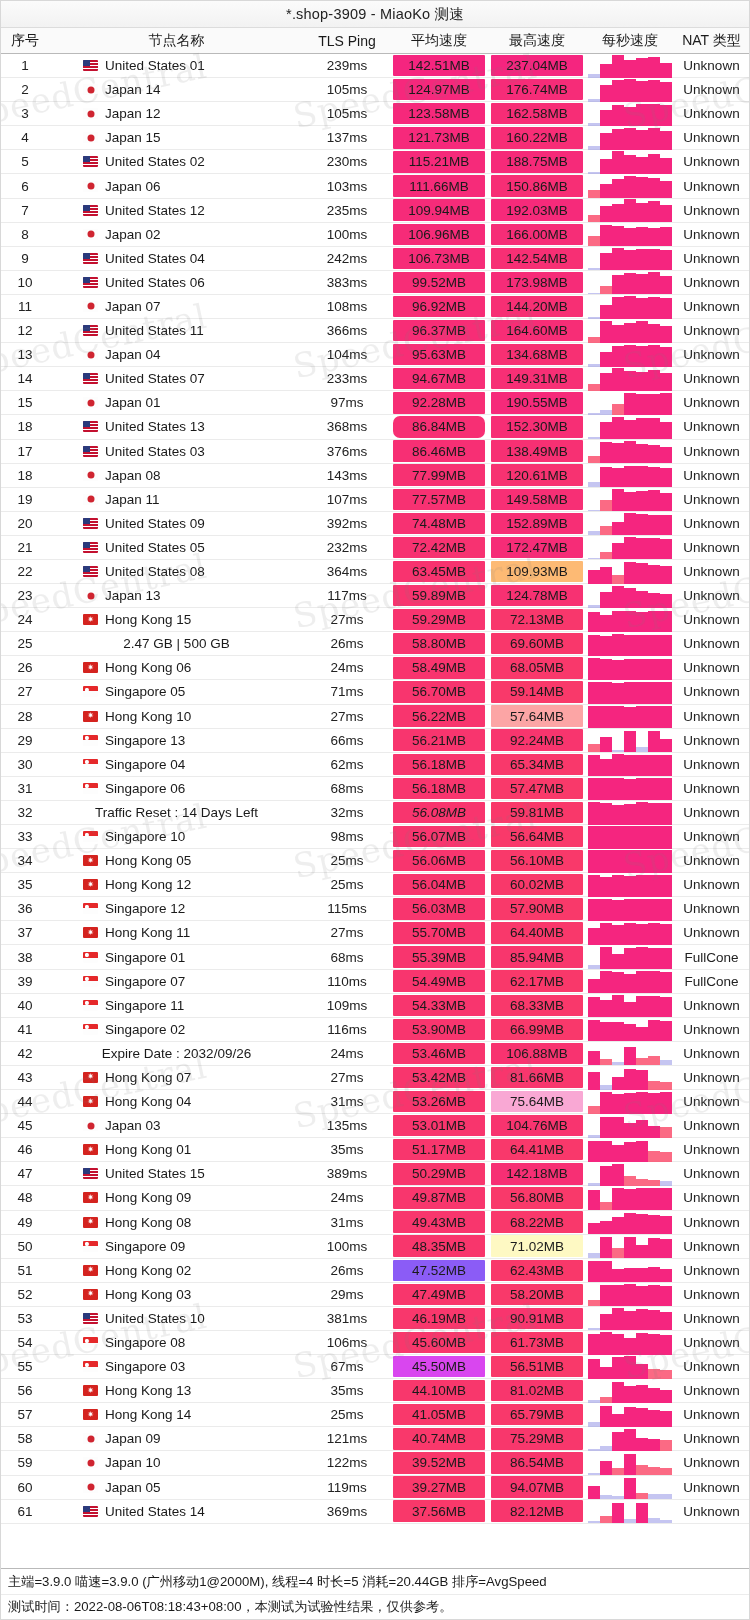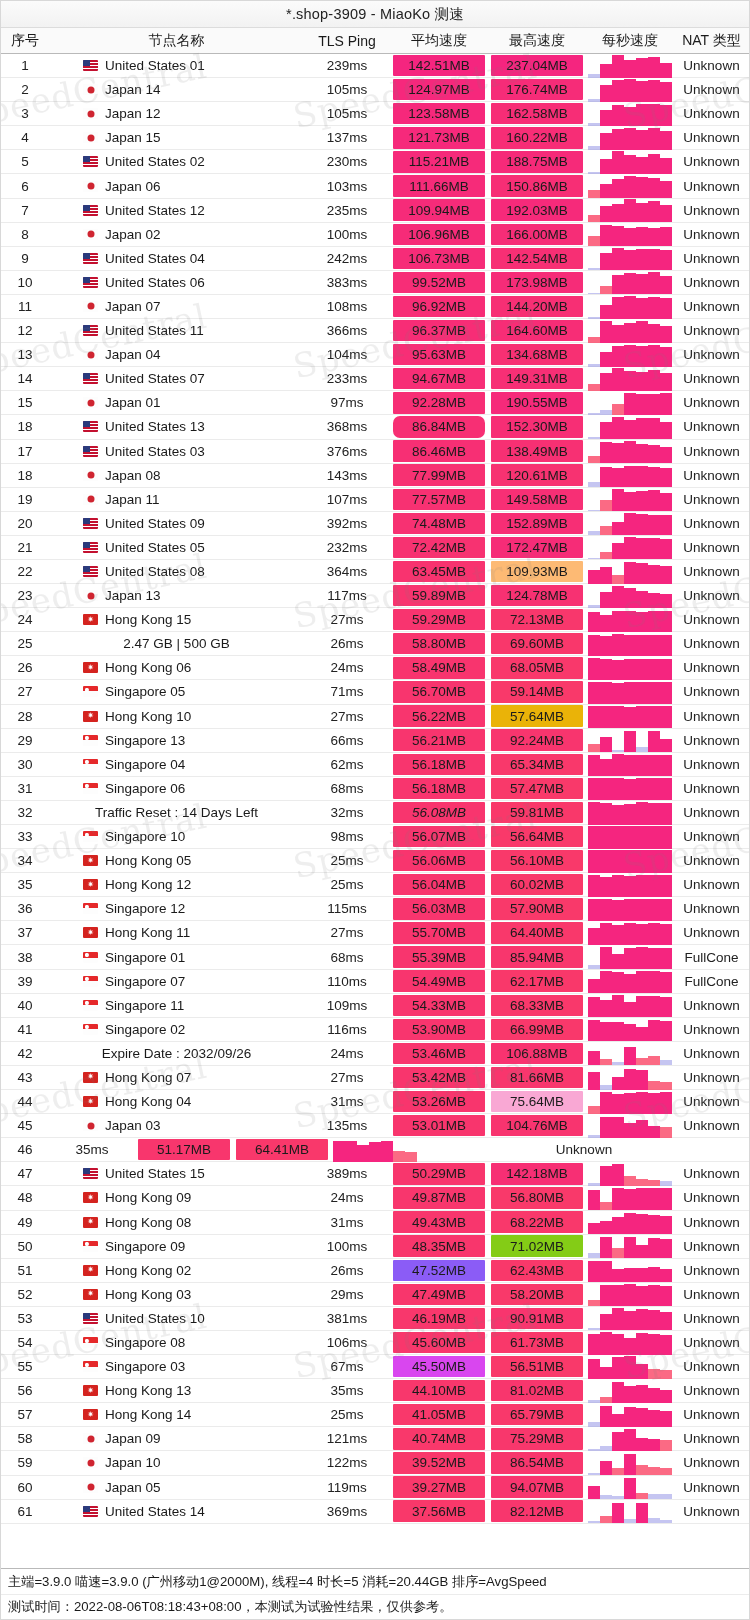--- a/index.html
+++ b/index.html
@@ -827,21 +827,21 @@
         <div class="c-idx cell-idx">28</div>
         <div class="c-name cell-name">
           <span class="flag hk"></span>
           <span>Hong Kong 10</span>
         </div>
         <div class="c-ping cell-ping">27ms</div>
         <div class="c-avg cell-avg">
           <div class="spd" style="background: rgb(248, 53, 110);">56.22MB</div>
         </div>
         <div class="c-max cell-max">
-          <div class="spd" style="background: #eab308;">57.64MB</div>
+          <div class="spd" style="background: #fca5a5;">57.64MB</div>
         </div>
         <div class="c-spark cell-spark">
           <div class="spark">
             <span style="left: 0px; width: 12.4px; height: 22.172px; background: rgb(245, 37, 127);"></span>
             <span style="left: 12px; width: 12.4px; height: 22.172px; background: rgb(245, 37, 127);"></span>
             <span style="left: 24px; width: 12.4px; height: 21.69px; background: rgb(245, 37, 127);"></span>
             <span style="left: 36px; width: 12.4px; height: 21.208px; background: rgb(245, 37, 127);"></span>
             <span style="left: 48px; width: 12.4px; height: 22.172px; background: rgb(245, 37, 127);"></span>
             <span style="left: 60px; width: 12.4px; height: 22.172px; background: rgb(245, 37, 127);"></span>
             <span style="left: 72px; width: 12.4px; height: 21.69px; background: rgb(245, 37, 127);"></span>
@@ -1284,20 +1284,24 @@
             <span style="left: 36px; width: 12.4px; height: 14.46px; background: rgb(245, 37, 127);"></span>
             <span style="left: 48px; width: 12.4px; height: 17.352px; background: rgb(245, 37, 127);"></span>
             <span style="left: 60px; width: 12.4px; height: 12.05px; background: rgb(245, 37, 127);"></span>
             <span style="left: 72px; width: 12.4px; height: 10.845px; background: rgba(250, 80, 110, 0.85);"></span>
           </div>
         </div>
         <div class="c-nat cell-nat">Unknown</div>
       </div>
       <div class="row">
         <div class="c-idx cell-idx">46</div>
+        <div class="c-name cell-name">
+          <span class="flag hk"></span>
+          <span>Hong Kong 01</span>
+        </div>
         <div class="c-ping cell-ping">35ms</div>
         <div class="c-avg cell-avg">
           <div class="spd" style="background: rgb(248, 54, 109);">51.17MB</div>
         </div>
         <div class="c-max cell-max">
           <div class="spd" style="background: rgb(249, 56, 107);">64.41MB</div>
         </div>
         <div class="c-spark cell-spark">
           <div class="spark">
             <span style="left: 0px; width: 12.4px; height: 21.208px; background: rgb(245, 37, 127);"></span>
@@ -1393,21 +1397,21 @@
         <div class="c-idx cell-idx">50</div>
         <div class="c-name cell-name">
           <span class="flag sg"></span>
           <span>Singapore 09</span>
         </div>
         <div class="c-ping cell-ping">100ms</div>
         <div class="c-avg cell-avg">
           <div class="spd" style="background: rgb(248, 54, 108);">48.35MB</div>
         </div>
         <div class="c-max cell-max">
-          <div class="spd" style="background: #84cc16;">71.02MB</div>
+          <div class="spd" style="background: #fef9c3;">71.02MB</div>
         </div>
         <div class="c-spark cell-spark">
           <div class="spark">
             <span style="left: 0px; width: 12.4px; height: 4.82px; background: rgba(150, 150, 230, 0.55);"></span>
             <span style="left: 12px; width: 12.4px; height: 21.208px; background: rgb(245, 37, 127);"></span>
             <span style="left: 24px; width: 12.4px; height: 10.122px; background: rgba(250, 80, 110, 0.85);"></span>
             <span style="left: 36px; width: 12.4px; height: 20.726px; background: rgb(245, 37, 127);"></span>
             <span style="left: 48px; width: 12.4px; height: 13.255px; background: rgb(245, 37, 127);"></span>
             <span style="left: 60px; width: 12.4px; height: 19.762px; background: rgb(245, 37, 127);"></span>
             <span style="left: 72px; width: 12.4px; height: 19.28px; background: rgb(245, 37, 127);"></span>

